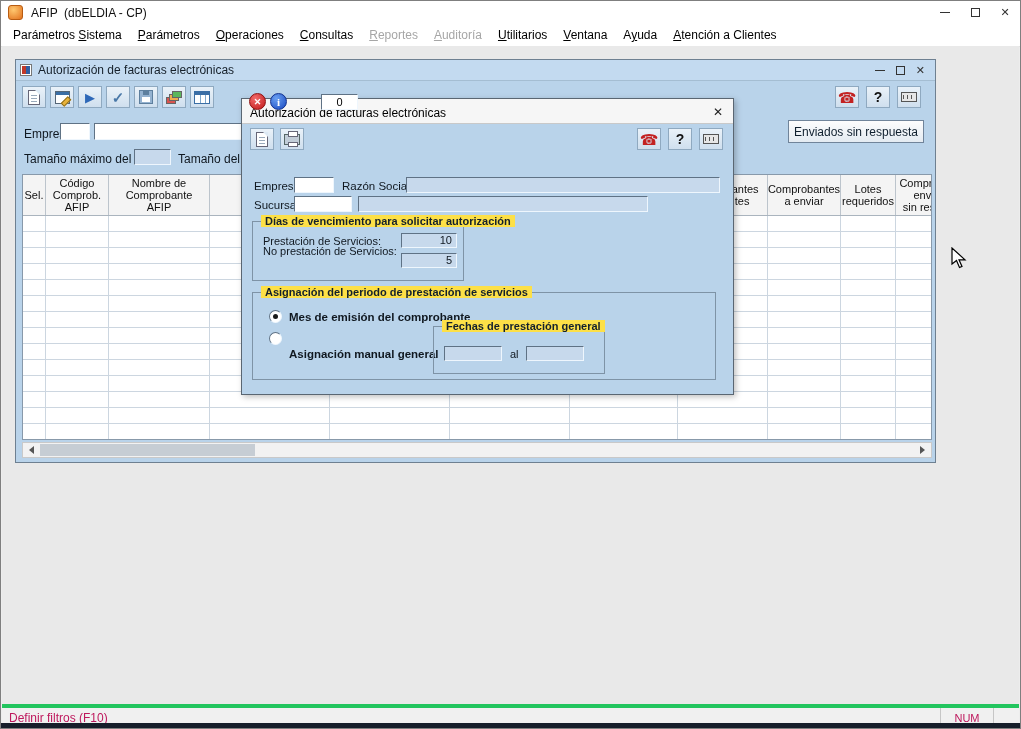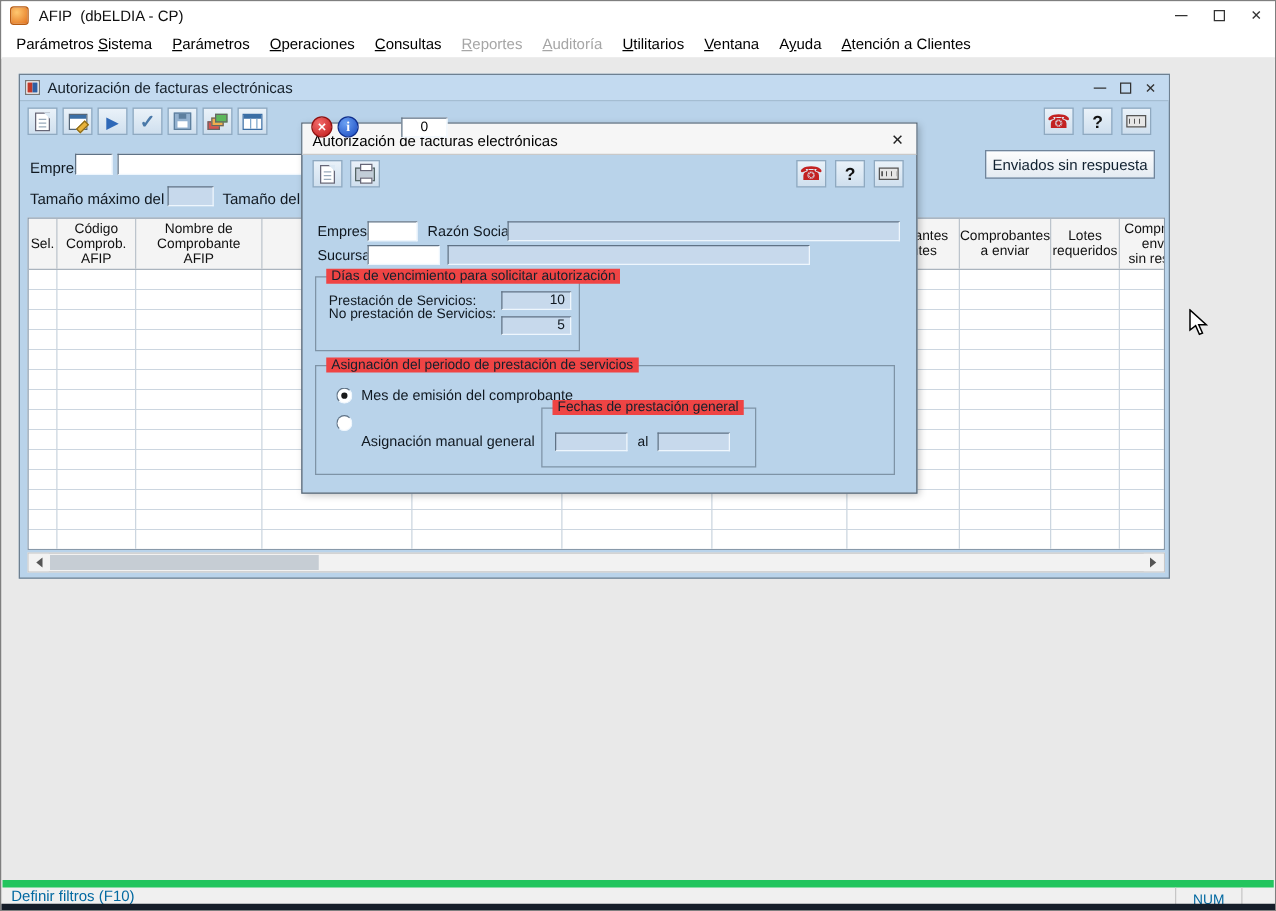--- a/index.html
+++ b/index.html
@@ -120,32 +120,32 @@
                 display:flex;align-items:flex-end;padding:0 0 3px 8px;box-sizing:border-box;}
   .dlg-title{font-size:12px;color:#000;}
   .dlg-close{position:absolute;top:4px;right:5px;width:20px;height:17px;display:flex;align-items:center;justify-content:center;
              font-size:12px;color:#222;}
   .dlg-body{position:absolute;top:25px;left:0;right:0;bottom:0;}
   .dlg-toolbar{position:absolute;left:8px;top:4px;display:flex;gap:6px;align-items:center;}
   .dlg-tb-right{position:absolute;right:10px;top:4px;display:flex;gap:7px;align-items:center;}
   .d-lbl{position:absolute;font-size:11.5px;color:#101820;white-space:nowrap;}
 
   .groupbox{position:absolute;border:1px solid #7e93a6;box-sizing:border-box;}
-  .group-title{position:absolute;top:-7px;left:8px;background:#ef4444;padding:0 4px;font-size:11px;color:#13202c;white-space:nowrap;}
+  .group-title{position:absolute;top:-7px;left:8px;background:#fde047;padding:0 4px;font-size:11px;color:#13202c;white-space:nowrap;font-weight:bold;}
   .g-val{position:absolute;font-size:11px;line-height:13px;text-align:right;padding-right:4px;color:#101820;}
 
   .radio{position:absolute;width:13px;height:13px;border-radius:50%;background:#fff;display:flex;align-items:center;justify-content:center;
          border-top:1px solid #5f7285;border-left:1px solid #5f7285;border-bottom:1px solid #eef6fd;border-right:1px solid #eef6fd;box-sizing:border-box;}
   .radio i{display:none;width:5px;height:5px;border-radius:50%;background:#1a1a1a;}
   .radio.checked i{display:block;}
-  .r-lbl{position:absolute;font-size:11.5px;color:#101820;white-space:nowrap;}
-
-  
-  .statusbar{position:absolute;left:1px;right:1px;top:703px;height:19px;background:#f0f0f0;border-top:6px solid #22c55e;
-             display:flex;font-size:12px;color:#0369a1;}
+  .r-lbl{position:absolute;font-size:11.5px;color:#101820;white-space:nowrap;font-weight:bold;}
+
+  
+  .statusbar{position:absolute;left:1px;right:1px;top:703px;height:19px;background:#f0f0f0;border-top:4px solid #22c55e;
+             display:flex;align-items:center;font-size:12px;color:#be185d;}
   .sb-text{flex:1;padding-left:7px;}
   .sb-panel{border-left:1px solid #c6c6c6;height:100%;display:flex;align-items:center;justify-content:center;box-sizing:border-box;}
   .sb-num{width:53px;font-size:11px;}
   .sb-end{width:26px;}
   .bottom-strip{position:absolute;left:0;right:0;top:722px;height:7px;background:#161e2a;}
 
   .cursor{position:absolute;left:948px;top:246px;z-index:100;}
 </style>
 </head>
 <body>

